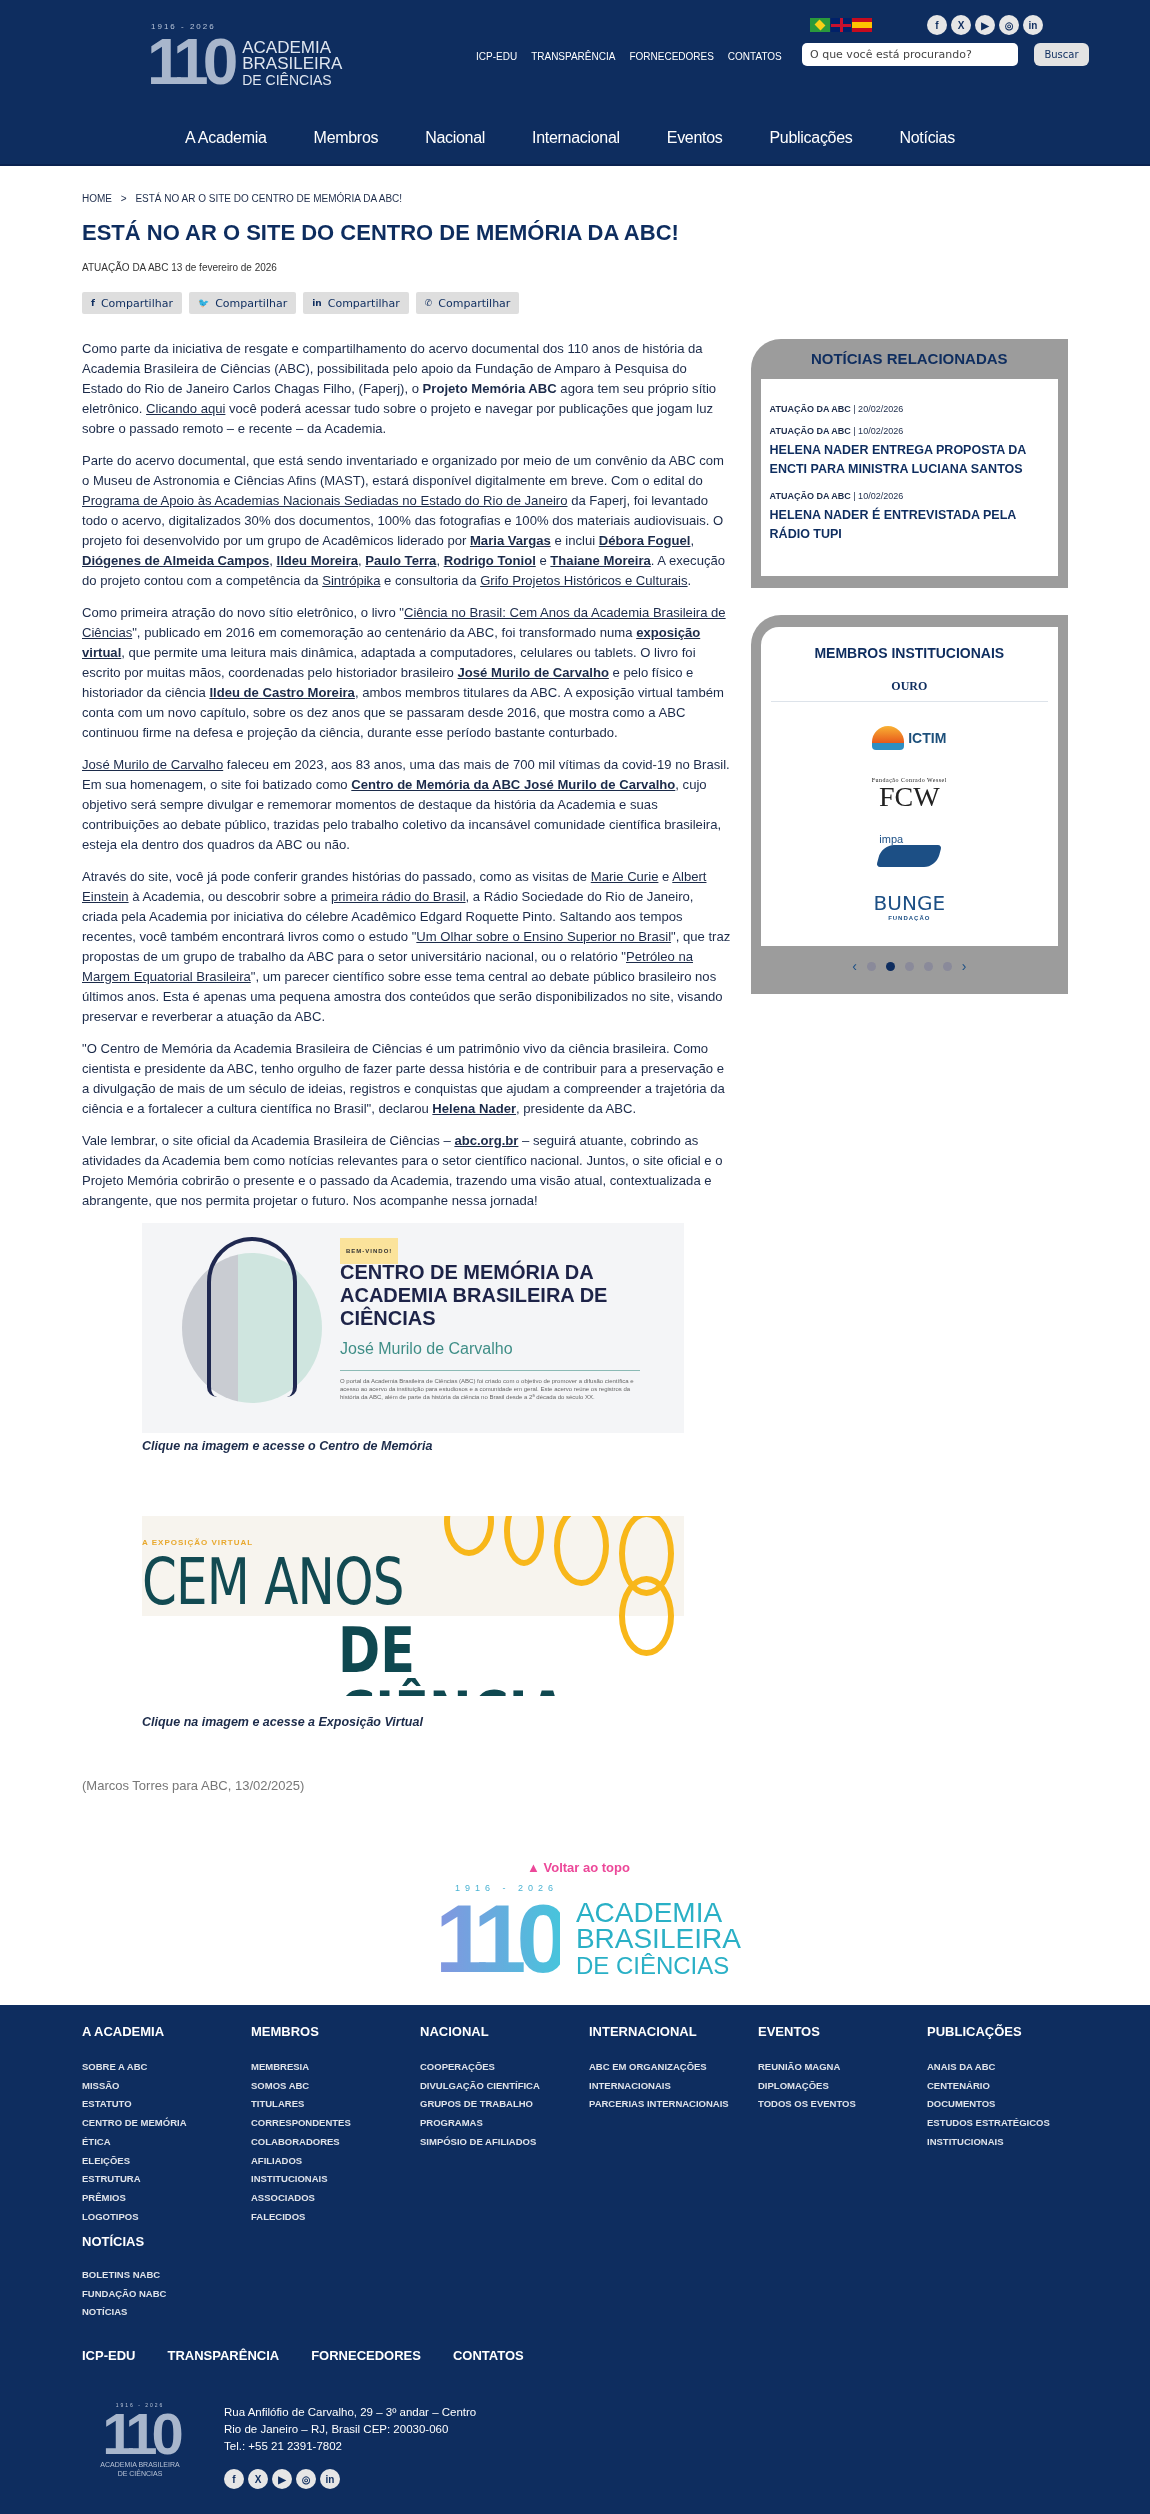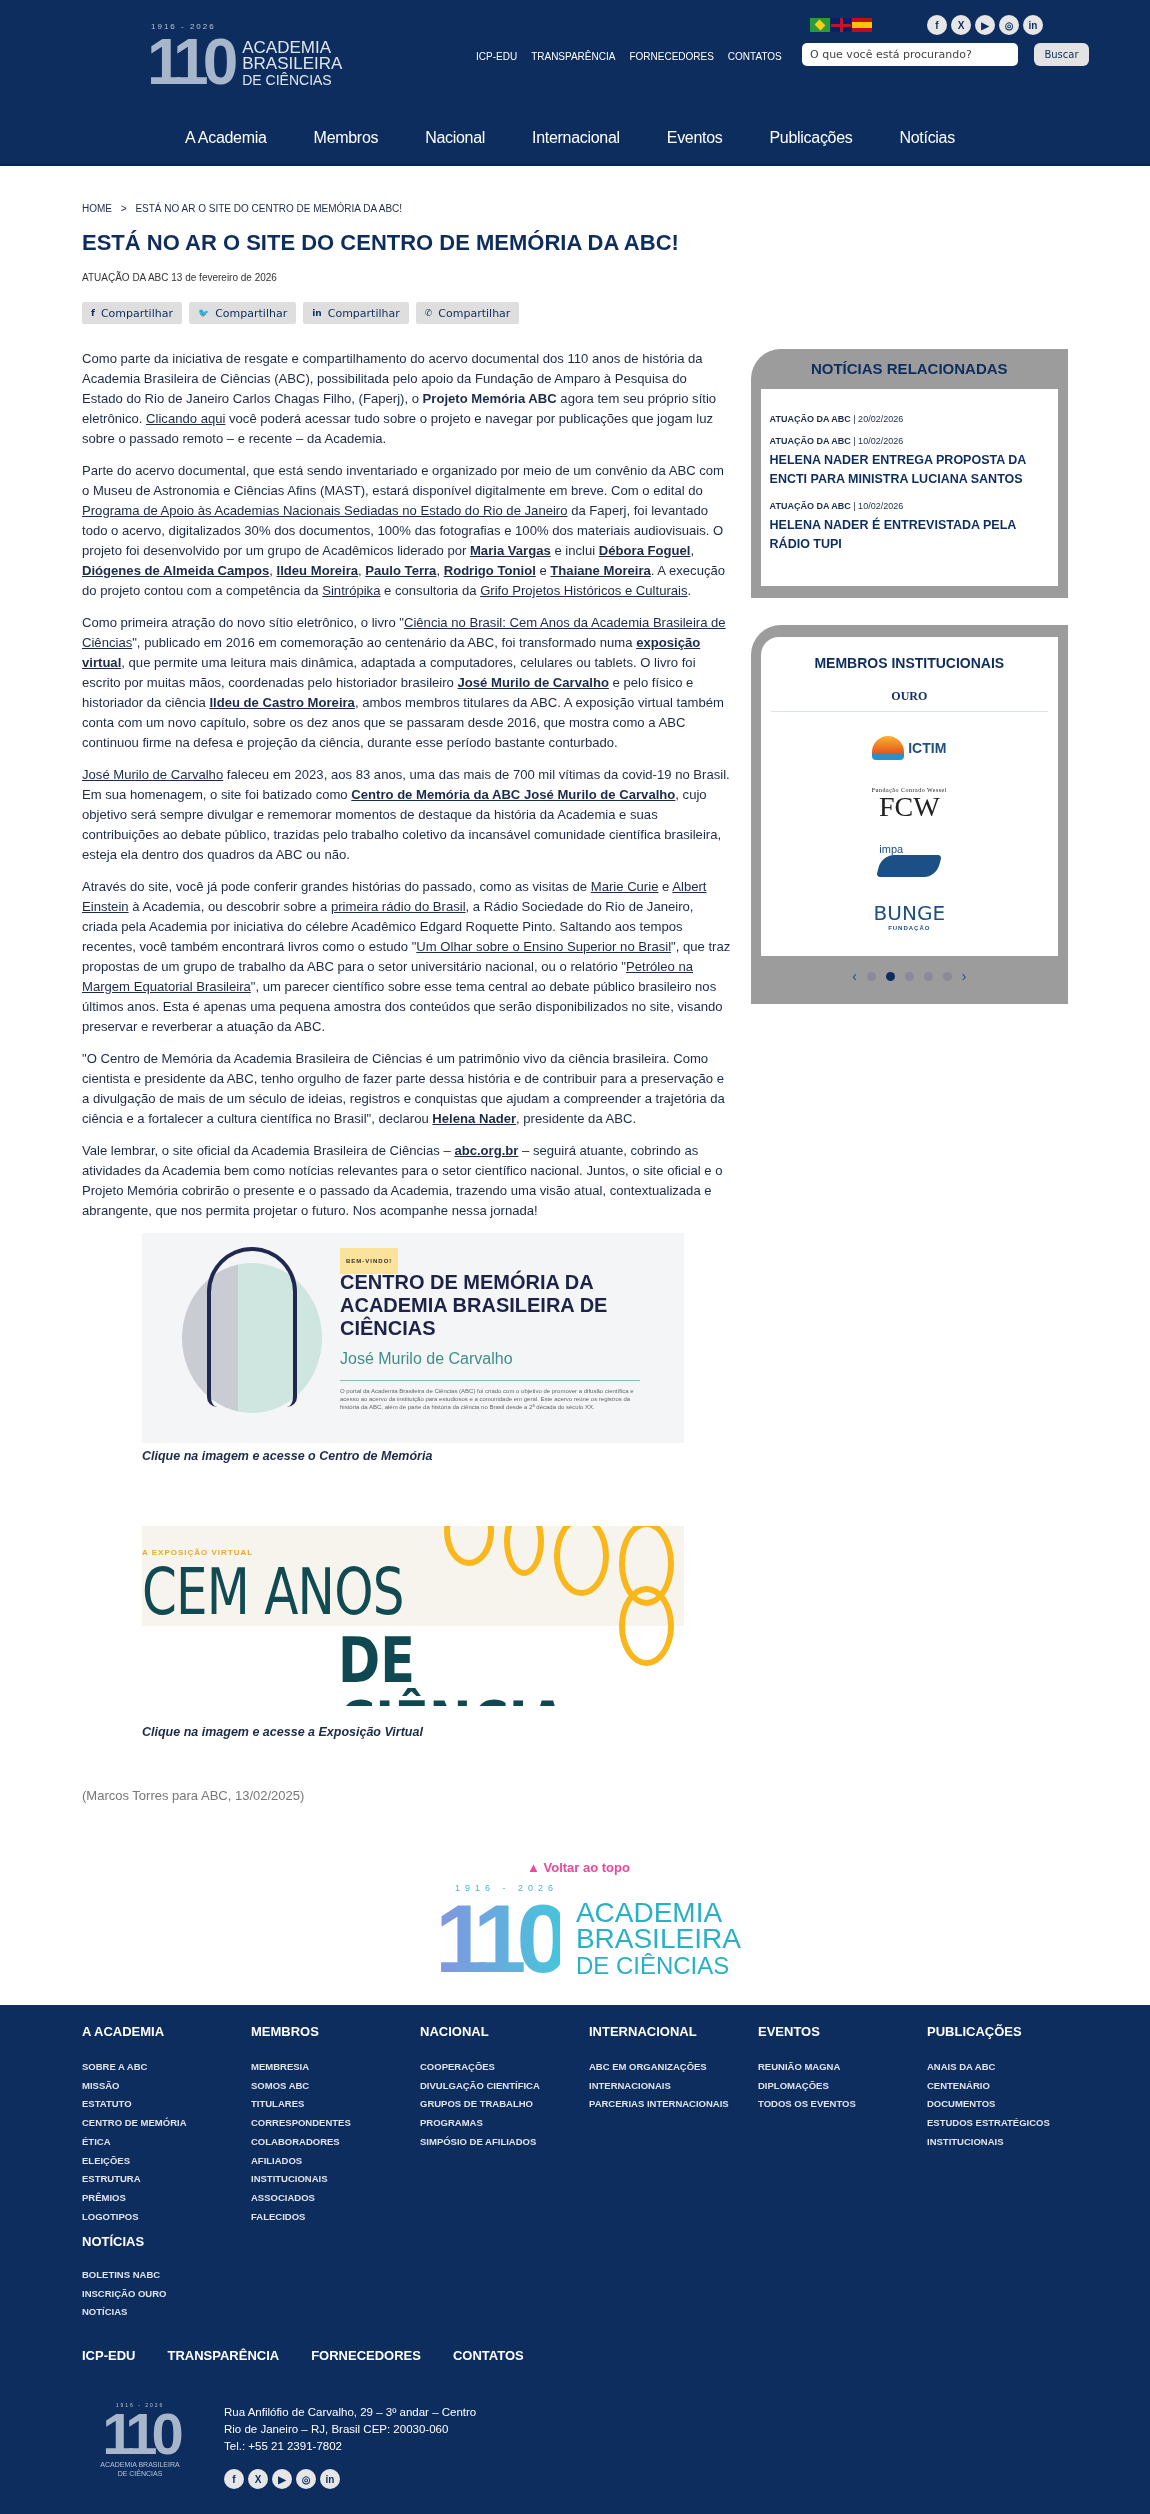--- a/index.html
+++ b/index.html
@@ -24,21 +24,21 @@
   .soc { width: 20px; height: 20px; border-radius: 50%; background: #e6e6e6; color: #0e2d5f; font-size: 10px; font-weight: bold; display: flex; align-items: center; justify-content: center; }
   .search { position: absolute; left: 802px; top: 43px; display: flex; gap: 16px; }
   .search input { width: 216px; height: 23px; border-radius: 5px; border: none; padding: 0 8px; font-size: 11px; color: #333; font-family: "DejaVu Sans", sans-serif; }
   .search input::placeholder { color: #444; }
   .search button { width: 55px; height: 23px; border-radius: 6px; border: none; background: #e3e3e3; font-size: 10px; color: #0e2d5f; font-family: "DejaVu Sans", sans-serif; }
   .mainnav { position: absolute; left: 0; right: 0; top: 129px; display: flex; justify-content: center; gap: 47px; padding-right: 10px; }
   .mainnav a { color: #fff; font-size: 16px; text-decoration: none; letter-spacing: -0.3px; }
 
   
   .content { position: relative; padding: 0 82px; }
-  .breadcrumb { margin-top: 37px; font-size: 10px; color: #1c2b4a; }
+  .breadcrumb { margin-top: 27px; font-size: 10px; color: #1c2b4a; }
   .breadcrumb .sep { margin: 0 6px; }
   .title { margin-top: 16px; font-size: 22px; font-weight: bold; color: #0e2d5f; }
   .meta { margin-top: 16px; font-size: 10px; color: #333; }
   .shares { margin-top: 19px; display: flex; gap: 7px; }
   .share { background: #dedede; border-radius: 2px; height: 22px; padding: 0 9px; display: flex; align-items: center; gap: 6px; font-size: 11px; color: #0e2d5f; font-family: "DejaVu Sans", sans-serif; }
   .share .ic { font-size: 9px; font-weight: bold; }
 
   .layout { display: flex; margin-top: 25px; }
   .article { width: 660px; font-size: 13.1px; line-height: 20px; color: #1c2b4a; }
   .article p { margin-bottom: 12px; }
@@ -358,21 +358,21 @@
       <a href="#">ANAIS DA ABC</a>
       <a href="#">CENTENÁRIO</a>
       <a href="#">DOCUMENTOS</a>
       <a href="#">ESTUDOS ESTRATÉGICOS</a>
       <a href="#">INSTITUCIONAIS</a>
     </div>
   </div>
   <div class="fnews">
     <h4>NOTÍCIAS</h4>
     <a href="#">BOLETINS NABC</a>
-    <a href="#">INSCRIÇÃO OURO</a>
+    <a href="#">FUNDAÇÃO NABC</a>
     <a href="#">NOTÍCIAS</a>
   </div>
   <div class="fbottomlinks">
     <a href="#">ICP-EDU</a>
     <a href="#">TRANSPARÊNCIA</a>
     <a href="#">FORNECEDORES</a>
     <a href="#">CONTATOS</a>
   </div>
   <div class="flogo">
     <div class="years">1916 - 2026</div>

